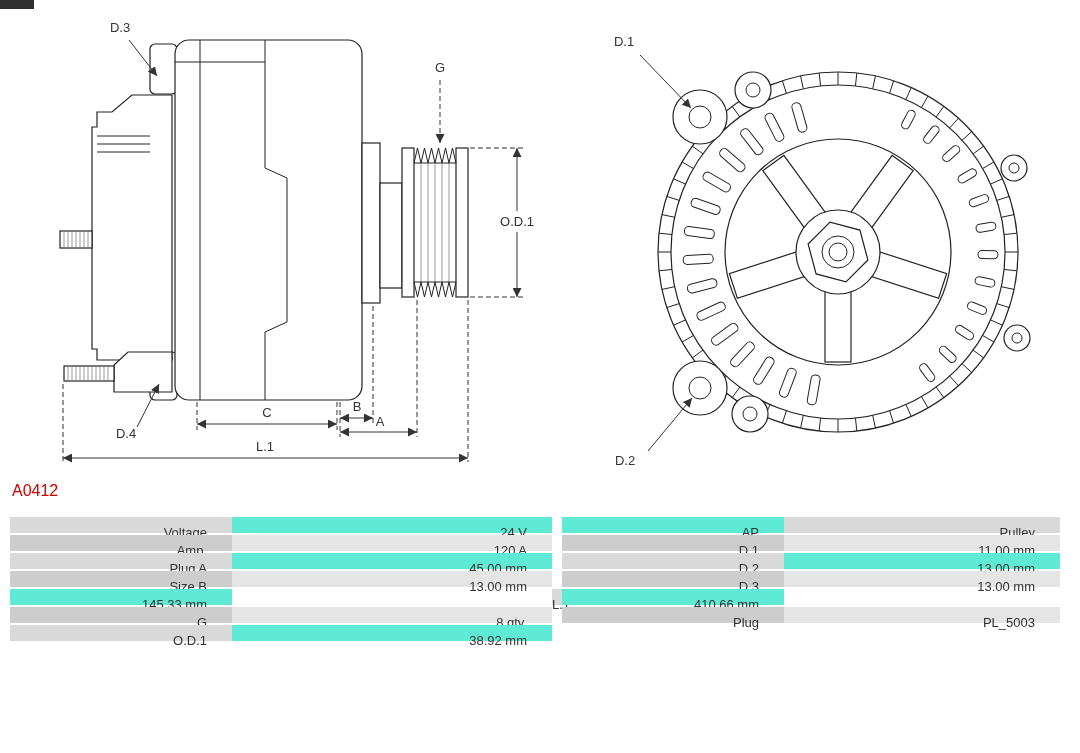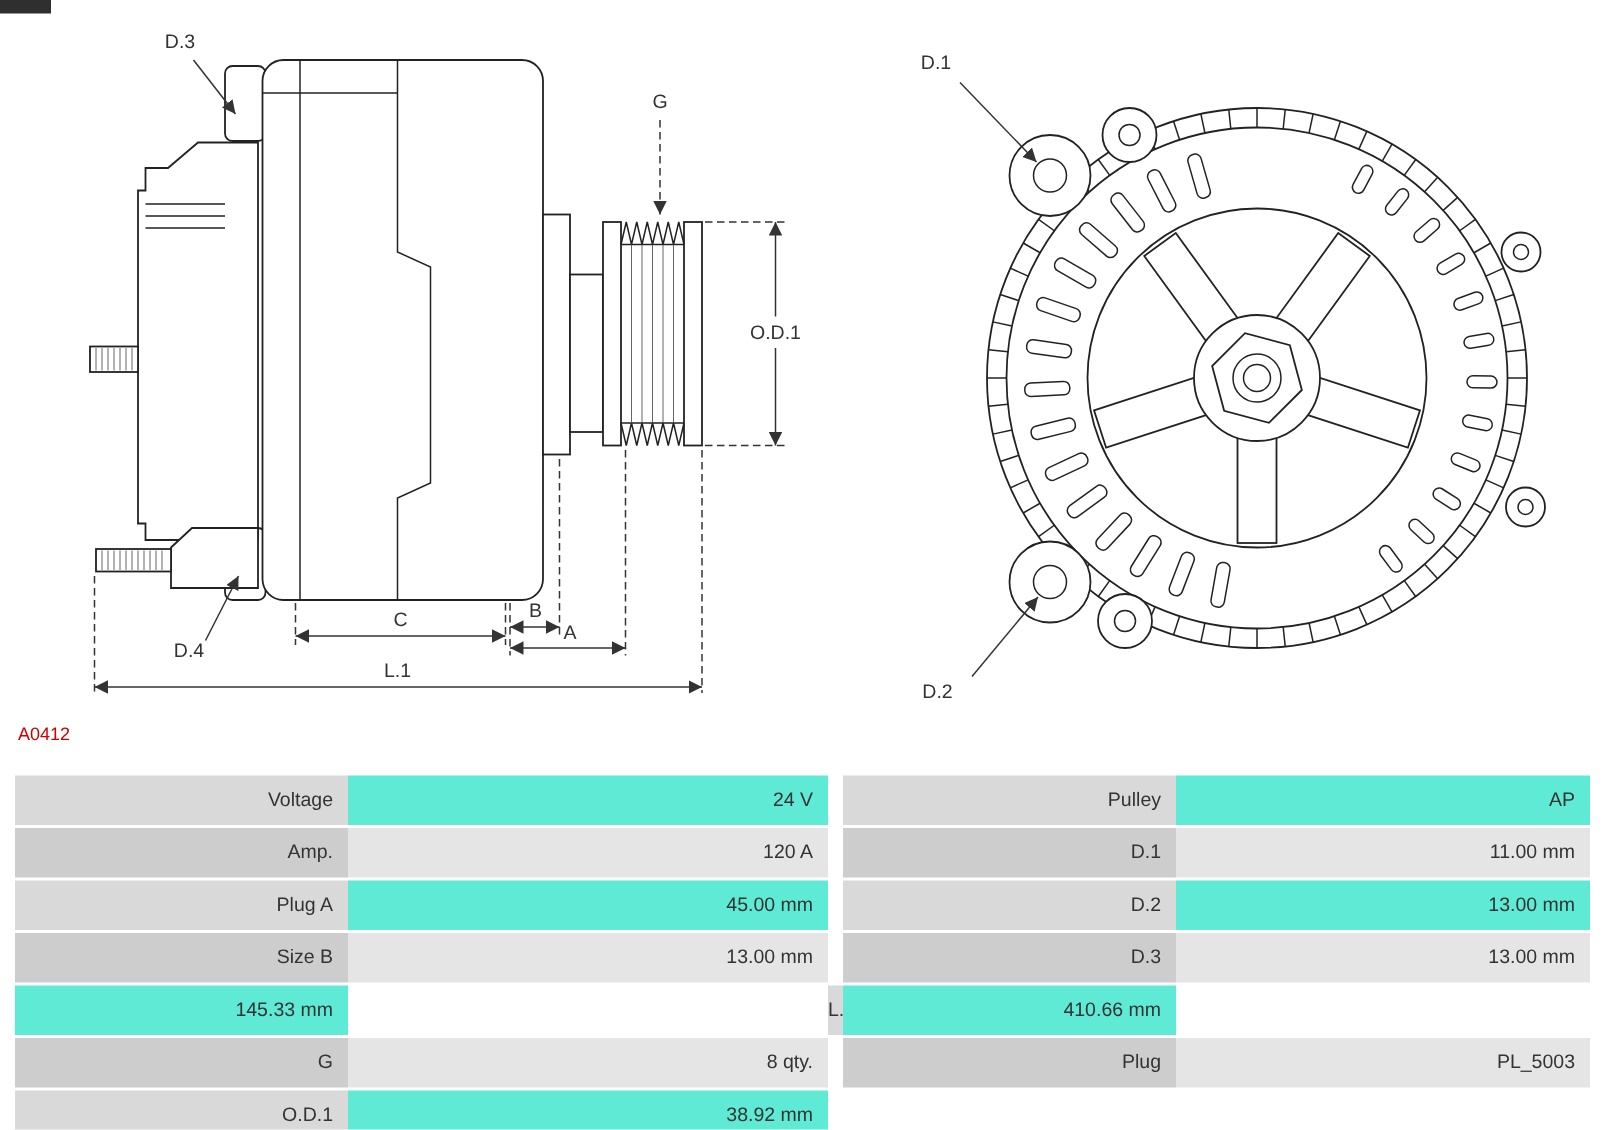--- a/index.html
+++ b/index.html
@@ -11,24 +11,24 @@
   svg text{font-family:"Liberation Sans",sans-serif;font-size:13px;fill:#333}
   .outline{fill:#fff;stroke:#222;stroke-width:1.2}
   .thin{fill:none;stroke:#222;stroke-width:1}
   .vthin{fill:none;stroke:#555;stroke-width:.6}
   .dash{fill:none;stroke:#333;stroke-width:1;stroke-dasharray:5 3}
   .dim{fill:none;stroke:#333;stroke-width:1}
   .lead{fill:none;stroke:#333;stroke-width:1}
   #teeth line{stroke:#222;stroke-width:1}
   #vents rect{fill:#fff;stroke:#222;stroke-width:1}
   #spokes rect{fill:#fff;stroke:#222;stroke-width:1.2}
-  #partnum{position:absolute;left:12px;top:482px;font-size:12px;color:#cc0000}
+  #partnum{position:absolute;left:12px;top:482px;font-size:16px;color:#cc0000}
   #spec{position:absolute;left:10px;top:517px}
   .trow{display:grid;grid-template-columns:222px 320px 10px 222px 276px;margin-bottom:2px}
-  .cell{height:33px;line-height:31px;text-align:right;padding-right:10px;font-size:13px;color:#333}
+  .cell{height:16px;line-height:31px;text-align:right;padding-right:25px;font-size:13px;color:#333}
   .trow.odd  .lbl{background:#d9d9d9}
   .trow.odd  .val{background:#5eead4}
   .trow.even .lbl{background:#cdcdcd}
   .trow.even .val{background:#e5e5e5}
   .trow .blank{background:transparent !important}
 </style>
 </head>
 <body>
 
 <div id="artifact"></div>
@@ -239,22 +239,22 @@
   </g>
 </svg>
 
 <div id="partnum">A0412</div>
 
 <div id="spec">
   <div class="trow odd">
     <div class="cell lbl">Voltage</div>
     <div class="cell val">24 V</div>
     <div></div>
+    <div class="cell val">AP</div>
     <div class="cell lbl">Pulley</div>
-    <div class="cell val">AP</div>
   </div>
   <div class="trow even">
     <div class="cell lbl">Amp.</div>
     <div class="cell val">120 A</div>
     <div></div>
     <div class="cell lbl">D.1</div>
     <div class="cell val">11.00 mm</div>
   </div>
   <div class="trow odd">
     <div class="cell lbl">Plug A</div>

